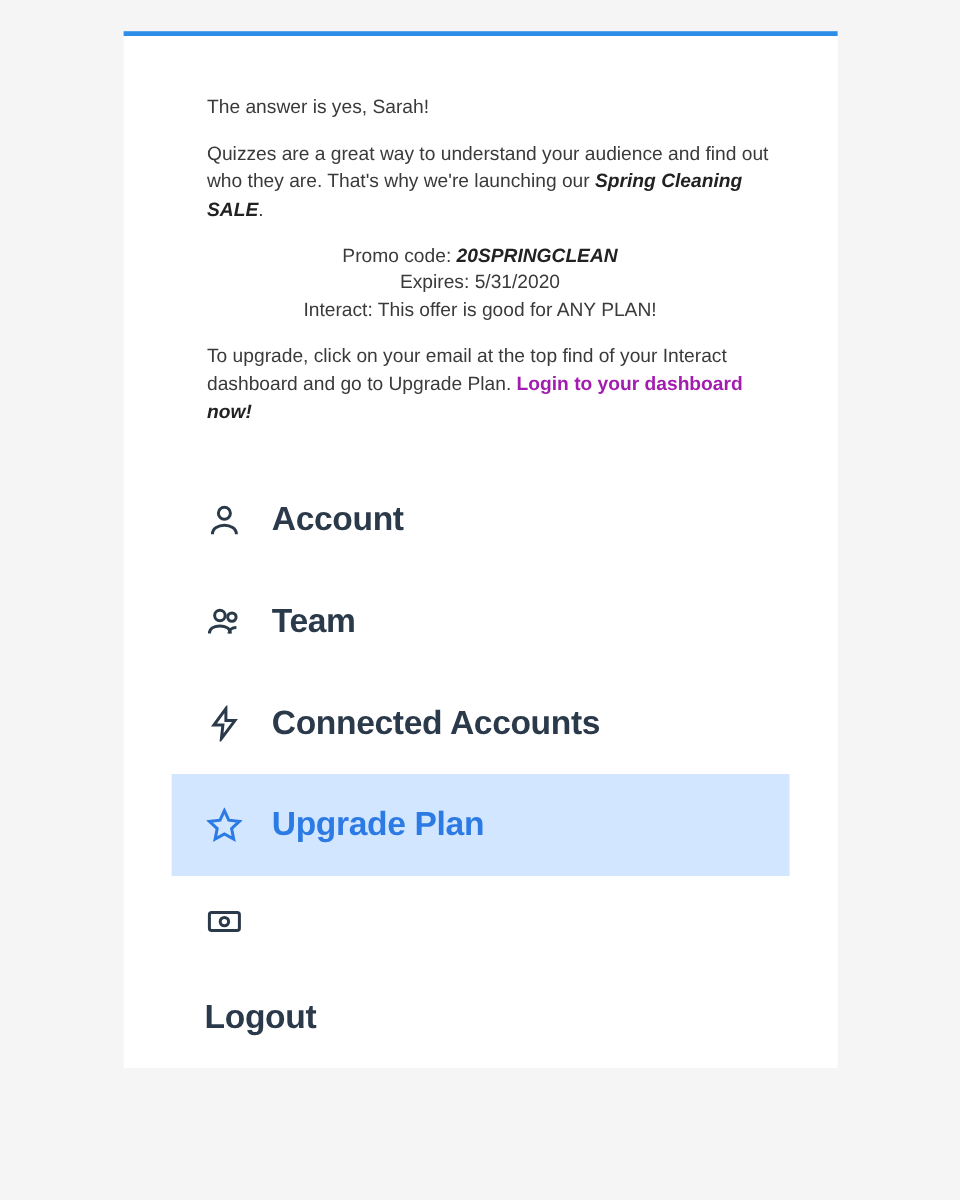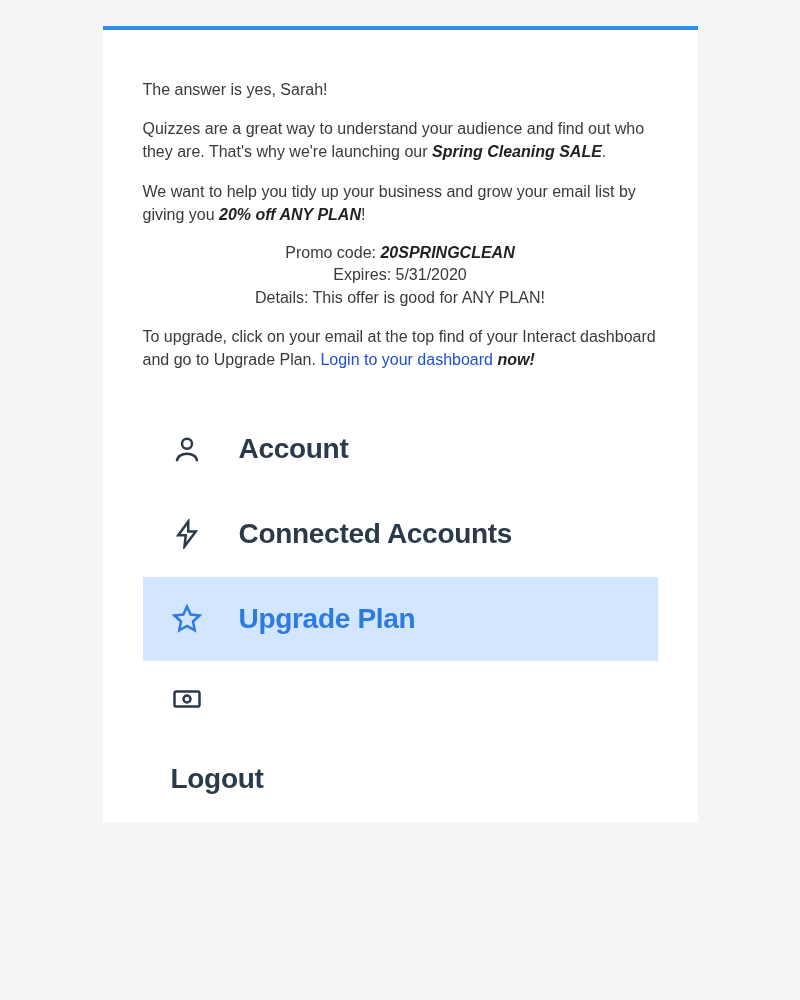--- a/index.html
+++ b/index.html
@@ -16,38 +16,38 @@
     margin: 26px auto 0;
     background: #fff;
     border-top: 4px solid #2c8ee8;
   }
   .email-body {
     padding: 48px 40px 0 40px;
     font-size: 16px;
     line-height: 1.45;
     color: #3a3a3a;
   }
-  .email-body p { margin-bottom: 16px; }
+  .email-body p { margin-bottom: 16px; margin-left: 30px; }
   .email-body strong { font-weight: 700; color: #222; font-style: italic; }
   .promo-block { margin-bottom: 16px; text-align: center; }
   .promo-block div { line-height: 1.4; }
   a.dashboard-link {
-    color: #1d4ed8;
-    font-weight: 400;
+    color: #a21caf;
+    font-weight: 700;
     text-decoration: none;
   }
   .menu {
     margin-top: 36px;
     padding: 0;
   }
   .menu-item {
     display: flex;
     align-items: center;
     padding: 22px 28px;
-    gap: 36px;
+    gap: 24px;
     color: #2b3a4a;
   }
   .menu-item.highlight {
     background: #d3e6ff;
     color: #2c7be5;
   }
   .menu-item.highlight .menu-label { color: #2c7be5; text-align: center; }
   .menu-item.highlight svg { stroke: #2c7be5; }
   .menu-icon {
     width: 32px;
@@ -76,49 +76,57 @@
 
 <div class="email-container">
   <div class="email-body">
 
     <p>The answer is yes,  Sarah!</p>
 
     <p>
       <span>Quizzes are a great way to understand your audience and find out who they are. That's why we're launching our </span><strong>Spring Cleaning SALE</strong><span>.</span>
     </p>
 
-    <p>
-      <span>We want to help you tidy up your business and grow your email list by giving you </span><strong>20% off ANY PLAN</strong><span>!</span>
-    </p>
 
 
     <div class="promo-block">
       <div>
         <span>Promo code: </span><strong>20SPRINGCLEAN</strong>
       </div>
       <div>Expires: 5/31/2020</div>
-      <div>Details: This offer is good for ANY PLAN!</div>
+      <div>Interact: This offer is good for ANY PLAN!</div>
     </div>
 
     <p>
       <span>To upgrade, click on your email at the top find of your Interact dashboard and go to Upgrade Plan. </span><a href="#" class="dashboard-link">Login to your dashboard</a><strong> now!</strong>
     </p>
 
     <div class="menu">
 
       <div class="menu-item">
         <span class="menu-icon">
           <svg viewBox="0 0 24 24">
               <circle cx="12" cy="7" r="4"></circle>
               <path d="M4 21c0-4 4-6 8-6s8 2 8 6"></path>
             </svg>
         </span>
         <span class="menu-label">Account</span>
       </div>
 
+      <div class="menu-item">
+        <span class="menu-icon">
+          <svg viewBox="0 0 24 24">
+              <circle cx="9" cy="8" r="3.5"></circle>
+              <circle cx="17" cy="9" r="2.8"></circle>
+              <path d="M2 20c0-3.5 3.5-5 7-5s7 1.5 7 5"></path>
+              <path d="M15 20c0-2.5 2-4 5-4"></path>
+            </svg>
+        </span>
+        <span class="menu-label">Team</span>
+      </div>
 
       <div class="menu-item">
         <span class="menu-icon">
           <svg viewBox="0 0 24 24">
               <path d="M13 2 L5 13 L11 13 L10 22 L19 10 L13 10 Z"></path>
             </svg>
         </span>
         <span class="menu-label">Connected Accounts</span>
       </div>
 

